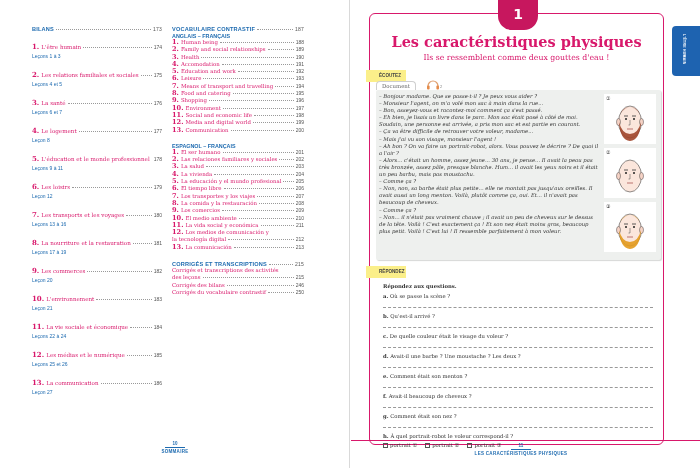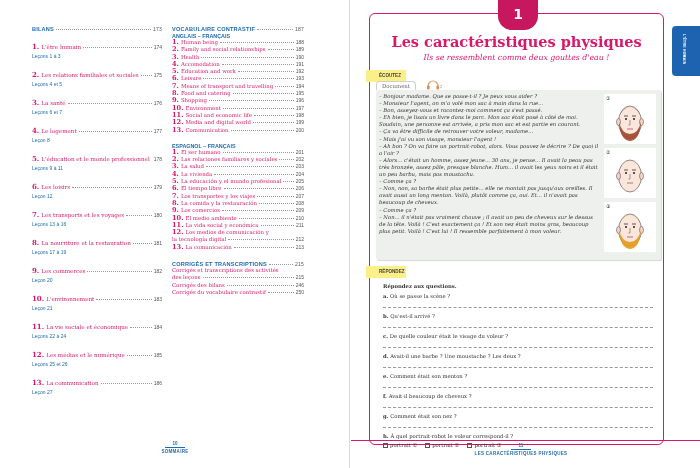--- a/index.html
+++ b/index.html
@@ -36,21 +36,21 @@
 
   .footer-left { position: absolute; left: 140px; top: 441px; width: 70px; text-align: center; font-family: "Liberation Sans", sans-serif; }
   .footer-num { font-size: 4.5px; color: #1e6bb0; font-weight: bold; }
   .footer-line { width: 20px; height: 0.8px; background: #1e6bb0; margin: 1px auto; }
   .footer-lbl { font-size: 4.5px; color: #1e6bb0; font-weight: bold; letter-spacing: .3px; }
 
   
   .frame { position: absolute; left: 18px; top: 13px; width: 295px; height: 432px; border: 1.3px solid #d8186b; border-radius: 6px; }
   .chapter-badge { position: absolute; left: 147px; top: 0; width: 40px; height: 30px; background: #c7175e; border-radius: 0 0 14px 14px; color: #fff; font-family: "DejaVu Sans", sans-serif; font-weight: bold; font-size: 14px; text-align: center; line-height: 28px; }
   .title { position: absolute; left: 18px; top: 33px; width: 295px; text-align: center; font-family: "DejaVu Serif", serif; font-weight: bold; font-size: 14.5px; color: #d8186b; }
-  .subtitle { position: absolute; left: 18px; top: 53px; width: 295px; text-align: center; font-style: italic; font-size: 7.8px; color: #d8186b; }
+  .subtitle { position: absolute; left: 18px; top: 53px; width: 295px; text-align: center; font-size: 7.8px; color: #d8186b; }
 
   .tag { position: absolute; height: 12px; background: #fbef8a; font-family: "Liberation Sans", sans-serif; font-weight: bold; font-size: 4.6px; color: #444; line-height: 12px; padding-left: 13px; }
   .tag-ecoutez { left: 15px; top: 70px; width: 40px; }
   .tag-repondez { left: 15px; top: 266px; width: 40px; }
 
   .doc-tab { position: absolute; left: 25px; top: 81px; width: 40px; height: 9px; background: #fff; border: 0.7px solid #cfcfcf; border-bottom: none; border-radius: 4px 4px 0 0; font-size: 5.4px; color: #666; text-align: center; line-height: 9px; }
   .headphones { position: absolute; left: 75px; top: 80px; width: 14px; height: 10px; }
   .track-num { position: absolute; left: 89px; top: 84px; font-family: "Liberation Sans", sans-serif; font-size: 4px; color: #888; }
 
   .doc-box { position: absolute; left: 25px; top: 90px; width: 285px; height: 170px; background: #eef0ee; border-radius: 2px; box-shadow: 1px 1px 1px #d6d8d6; }

